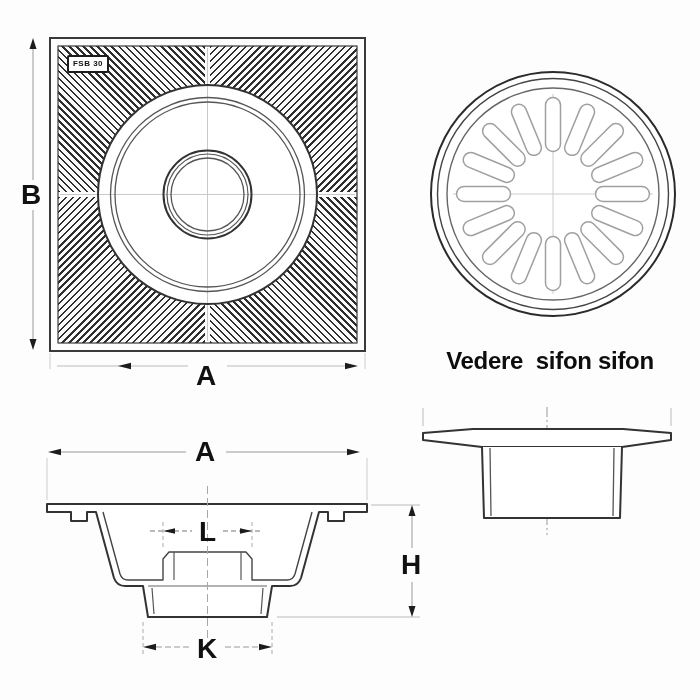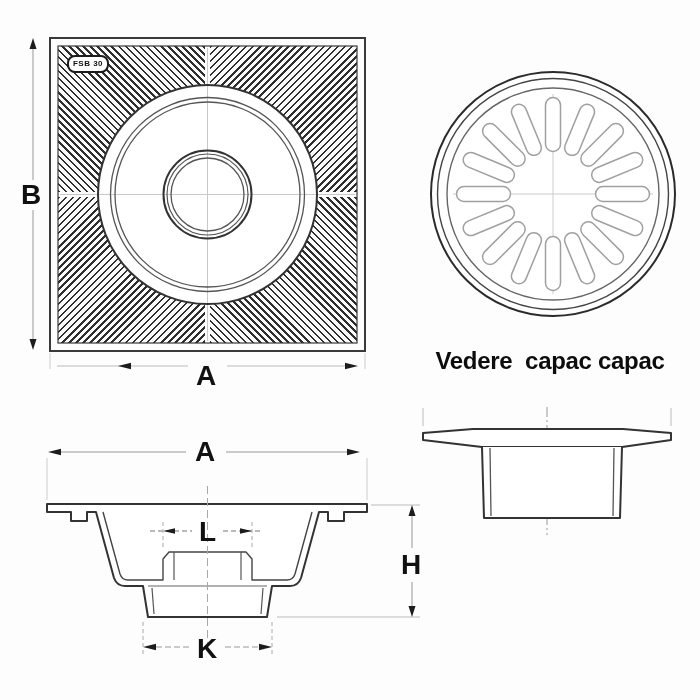--- a/index.html
+++ b/index.html
@@ -15,21 +15,21 @@
   .h-tr{left:210px;top:46px;width:147px;height:146px;}
   .h-bl{left:58px;top:197px;width:147px;height:146px;}
   .h-br{left:210px;top:197px;width:147px;height:146px;}
   svg{position:absolute;left:0;top:0;}
   .dim-label{
     position:absolute;font-weight:bold;font-size:28px;line-height:1;
     letter-spacing:0;z-index:5;
   }
   #badge{
     position:absolute;left:67px;top:55px;width:38px;height:14px;z-index:5;
-    background:#fff;border:2px solid #1c1c1c;border-radius:8px;
+    background:#fff;border:2px solid #1c1c1c;border-radius:2px;
     font-weight:bold;font-size:8px;line-height:14px;text-align:center;
     letter-spacing:.5px;color:#111;
   }
   #caption{
     position:absolute;left:425px;top:347px;width:250px;z-index:5;
     font-weight:bold;font-size:24px;text-align:center;white-space:pre;
     letter-spacing:-0.3px;color:#0d0d0d;
   }
 </style>
 </head>
@@ -151,21 +151,21 @@
       <line x1="614" y1="448" x2="613" y2="516" stroke="#555" stroke-width="1.3"></line>
     </g>
   </svg>
 
   <div id="badge">FSB 30</div>
 
   <div class="dim-label" style="left:21px;top:181px;">B</div>
 
   <div class="dim-label" style="left:196px;top:362px;">A</div>
 
-  <div id="caption">Vedere  capac capac</div>
+  <div id="caption">Vedere  sifon sifon</div>
 
   <div class="dim-label" style="left:195px;top:438px;">A</div>
 
   <div class="dim-label" style="left:199px;top:518px;">L</div>
 
   <div class="dim-label" style="left:401px;top:551px;">H</div>
 
   <div class="dim-label" style="left:197px;top:635px;">K</div>
 
 </div>

